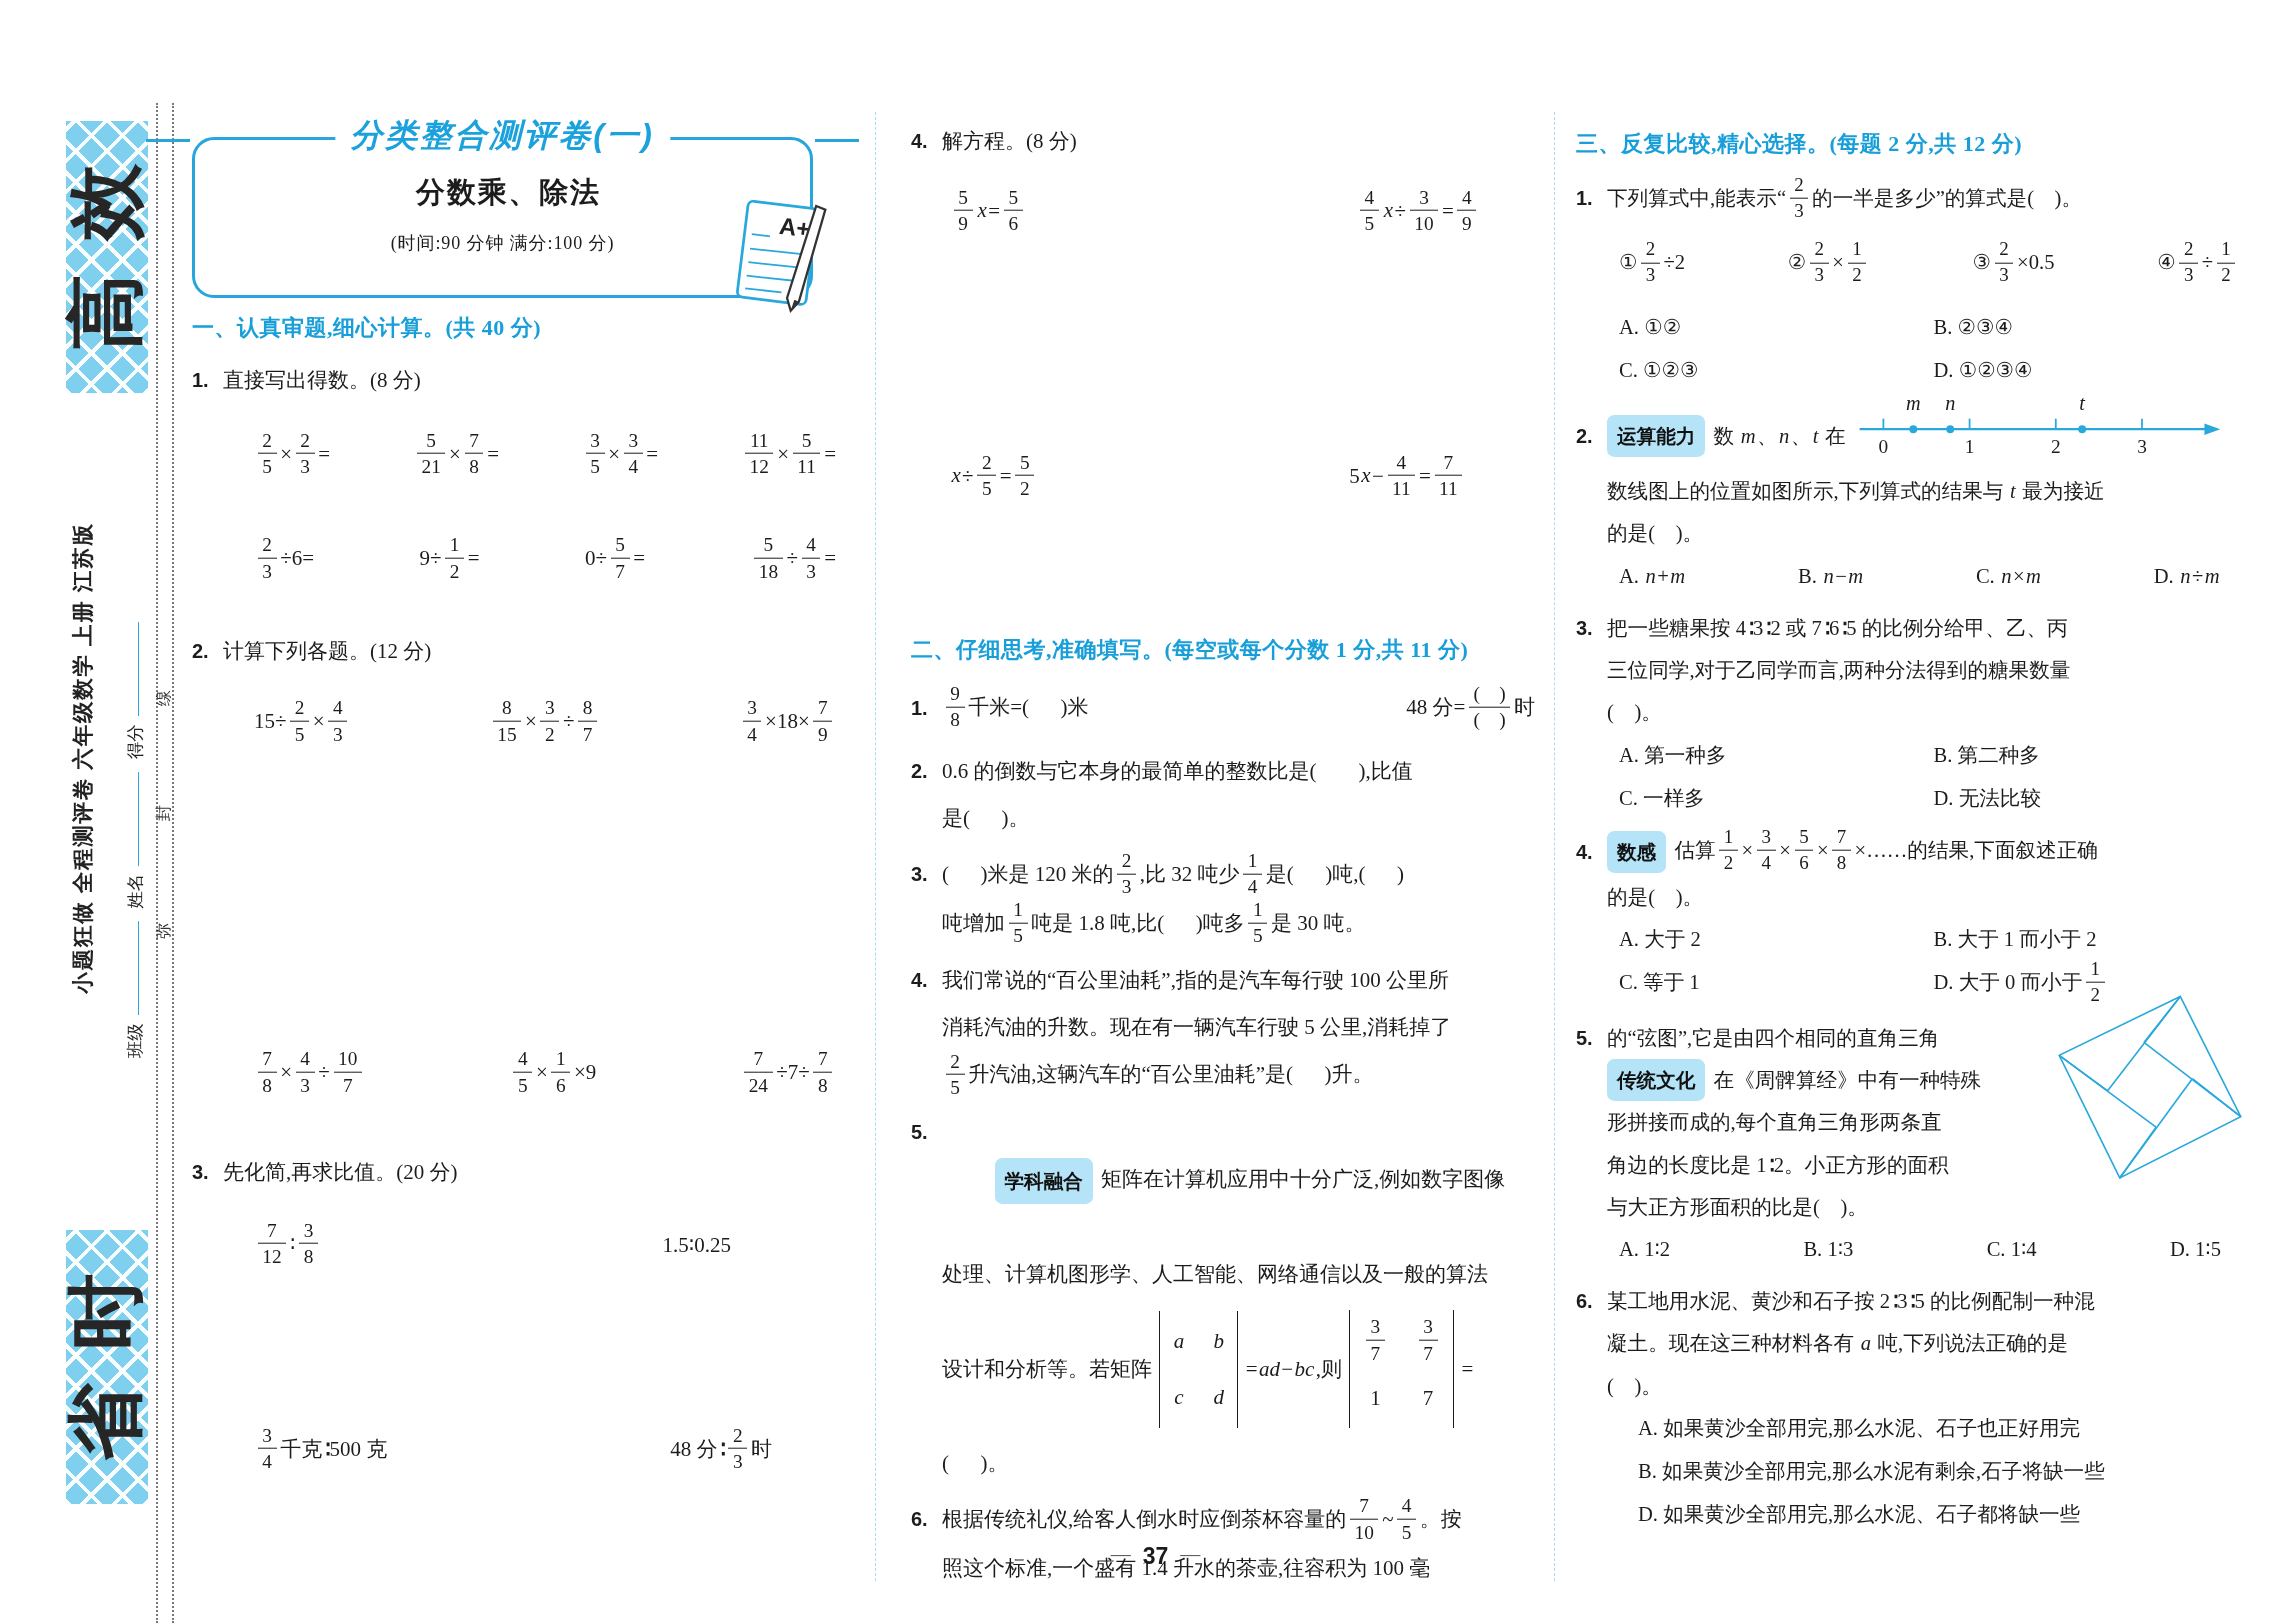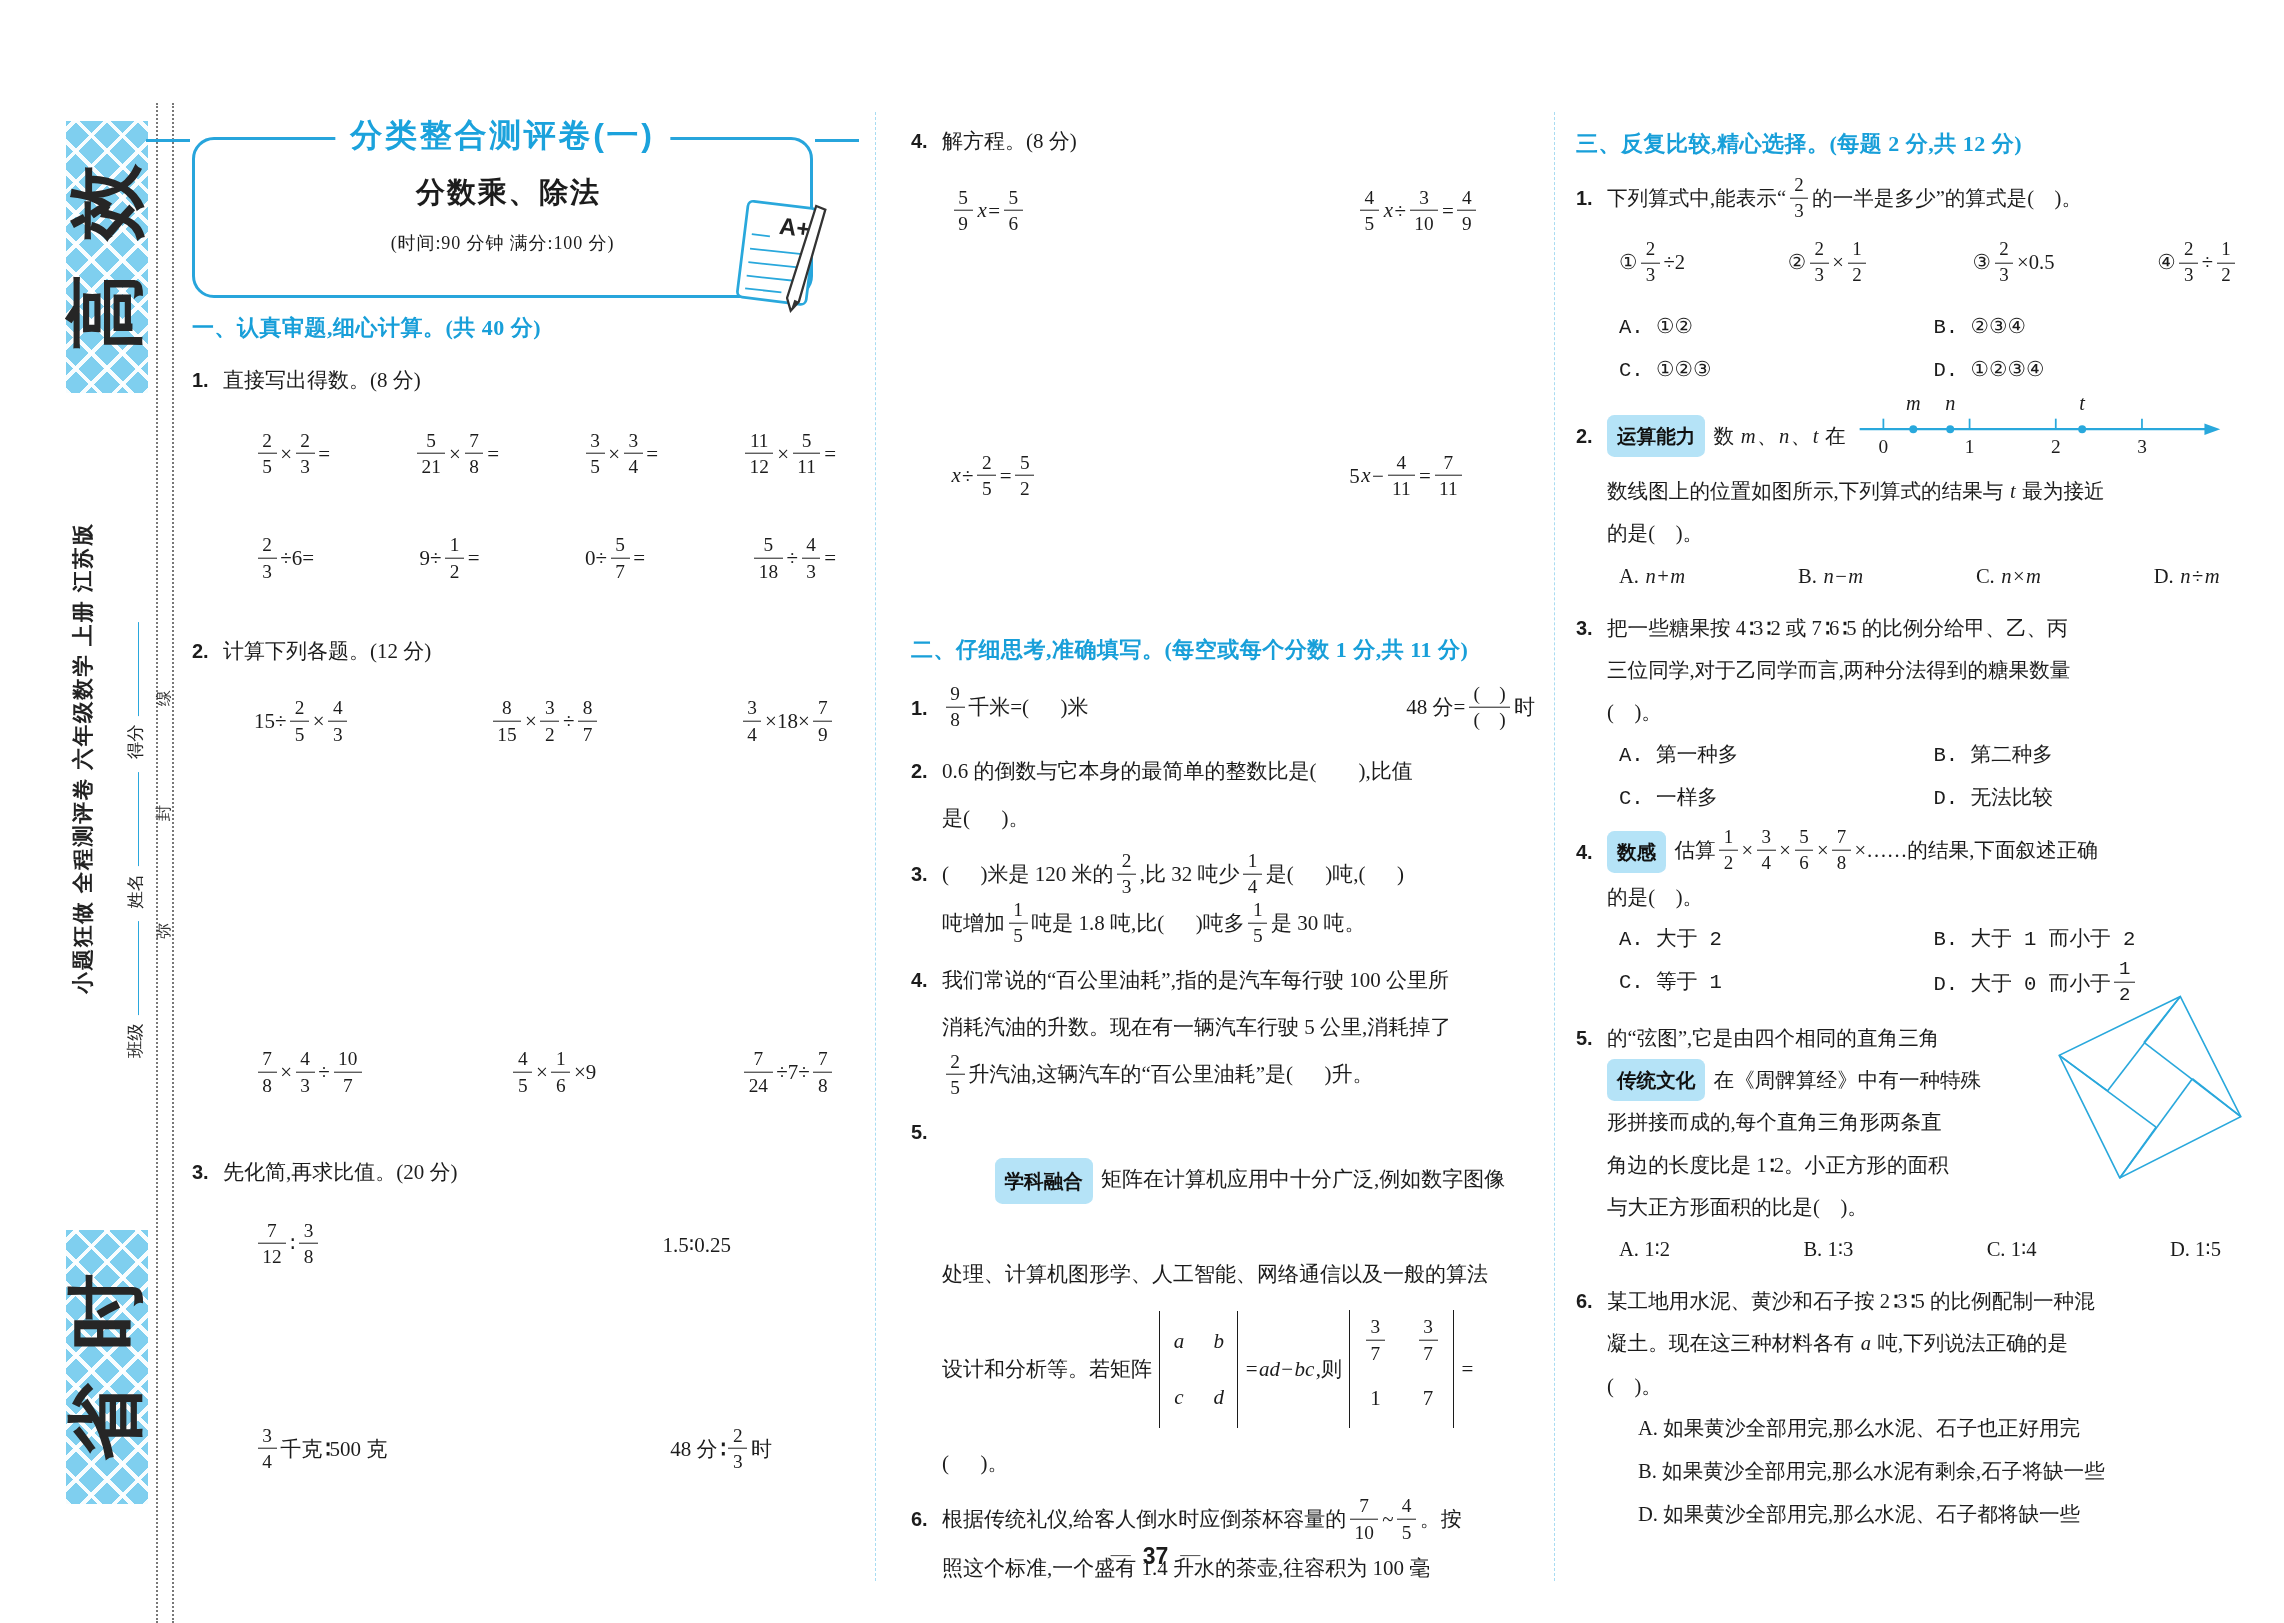--- a/index.html
+++ b/index.html
@@ -34,21 +34,21 @@
   .col-right{left:1576px;top:129px;width:672px;}
 
   
   .title-box{position:relative;width:621px;height:161px;margin-top:7.3px;
       border:3.2px solid #27a5dc;border-radius:22px;box-sizing:border-box;}
   .title-box::before,.title-box::after{content:"";position:absolute;top:-1.8px;height:3.2px;width:44px;background:#27a5dc;}
   .title-box::before{left:-49px;}
   .title-box::after{right:-49px;}
   .paper-title{position:absolute;left:50%;top:0;transform:translate(-50%,-58%);
       background:#fff;padding:0 15.5px;white-space:nowrap;color:#1ba2dc;
-      font-family:"Liberation Sans","DejaVu Sans",sans-serif;font-weight:700;font-size:32px;letter-spacing:2.7px;}
+      font-family:"Liberation Sans","DejaVu Sans",sans-serif;font-weight:700;font-size:32px;letter-spacing:2.7px;font-style:italic;}
   .paper-subtitle{text-align:center;margin-top:33px;font-size:29px;font-weight:700;
       font-family:"Liberation Sans","DejaVu Sans",sans-serif;letter-spacing:1.8px;padding-left:12px;}
   .paper-meta{text-align:center;margin-top:18px;font-size:18px;letter-spacing:0.9px;}
   .notepad{position:absolute;right:-24px;top:54px;}
 
   
   .sec-head{margin:0;font-size:22px;font-weight:700;color:#189fd9;letter-spacing:0.5px;
       white-space:pre-wrap;}
   .q{display:flex;align-items:baseline;}
   .qnum{flex:0 0 31px;font-family:"Liberation Sans","DejaVu Sans",sans-serif;
@@ -66,21 +66,21 @@
 
   .frac{display:inline-block;vertical-align:middle;text-align:center;
       font-size:0.92em;line-height:1.1;margin:0 3.7px;transform:translateY(-2.3px);}
   .frac .num{display:block;padding:0 4.6px 2.3px;border-bottom:1.8px solid #1c1c1c;}
   .frac .den{display:block;padding:1.8px 4.6px 0;}
 
   .badge{display:inline-block;background:#b5e3f7;color:#111;border-radius:7.3px;
       padding:0.9px 10px;margin-right:8.2px;font-size:19.6px;font-weight:700;
       font-family:"Liberation Sans","DejaVu Sans",sans-serif;vertical-align:middle;}
 
-  .choice-grid{display:flex;flex-wrap:wrap;padding-left:31px;font-family:Liberation Mono, monospace;}
+  .choice-grid{display:flex;flex-wrap:wrap;padding-left:31px;}
   .choice-half{width:50%;box-sizing:border-box;font-size:20.6px;line-height:2.1;white-space:pre-wrap;}
   .choice-row{display:flex;justify-content:space-between;padding:0 41px 0 31px;
       font-size:20.6px;line-height:2.1;}
   .choice-line{padding-left:31px;font-size:20.6px;line-height:2.1;white-space:pre-wrap;}
 
   .det{display:inline-grid;grid-template-columns:auto auto;column-gap:26.5px;row-gap:9px;
       text-align:center;border-left:1.8px solid #1c1c1c;border-right:1.8px solid #1c1c1c;
       padding:6.4px 12px;margin:0 7.3px;vertical-align:middle;}
 
   .numline{margin-left:11px;transform:translateY(-12px);}

